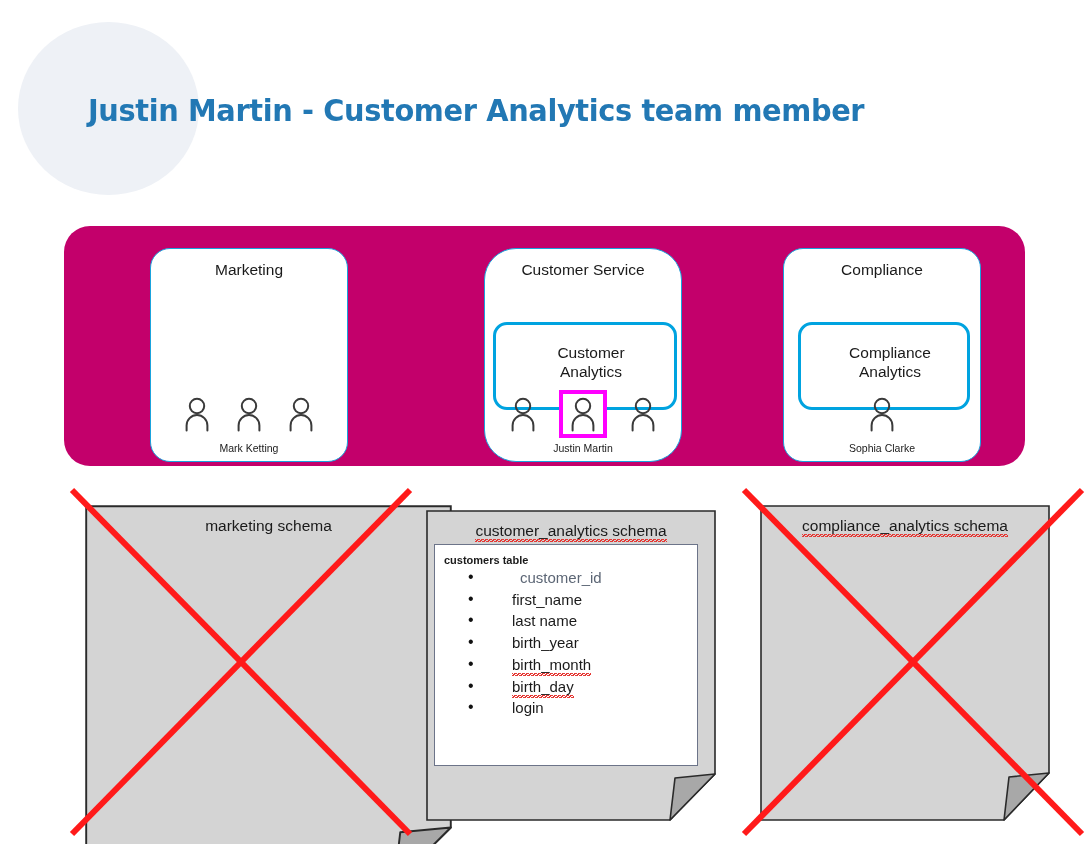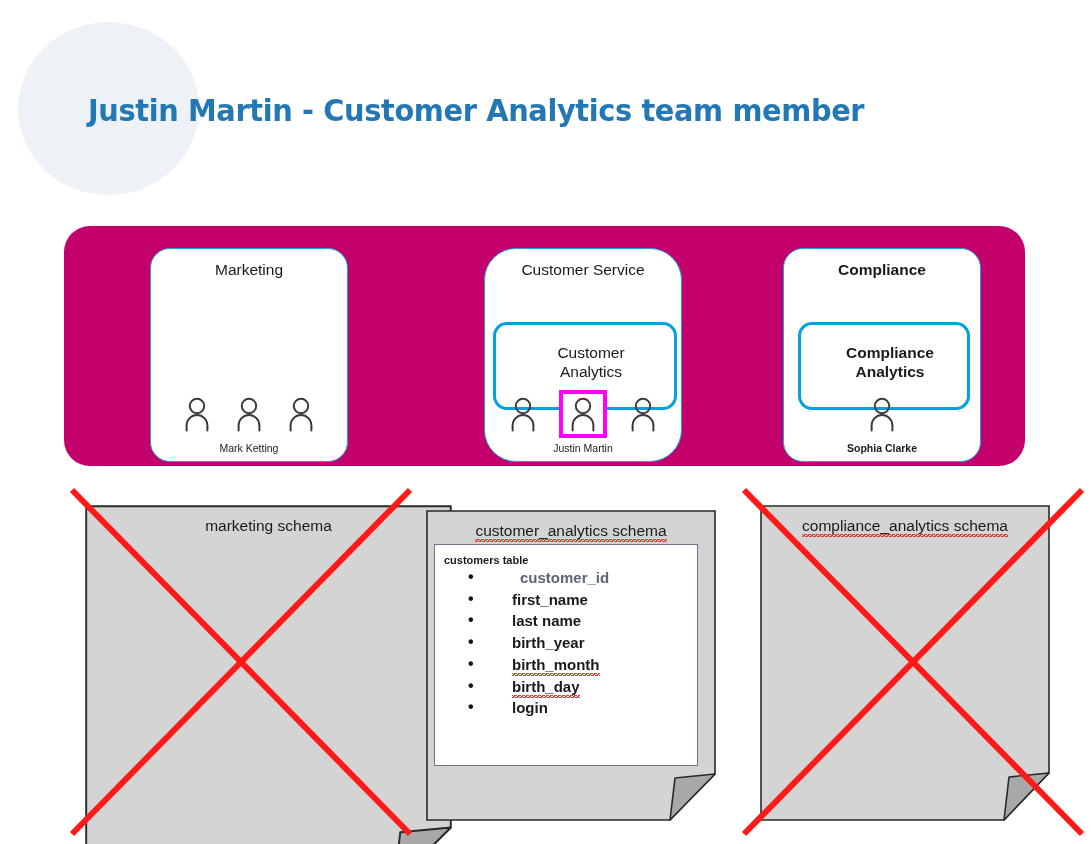--- a/index.html
+++ b/index.html
@@ -56,21 +56,21 @@
     top: 248px;
     width: 198px;
     height: 214px;
     background: #ffffff;
     border: 1.6px solid #1aa3dd;
     border-radius: 20px;
     box-sizing: border-box;
   }
   #dept-card-marketing { left: 150px; }
   #dept-card-customer-service { left: 484px; border-radius: 32px; }
-  #dept-card-compliance { left: 783px; font-weight: bold; }
+  #dept-card-compliance { left: 783px; }
 
   .dept-title {
     position: absolute;
     top: 12px;
     left: 0;
     right: 0;
     text-align: center;
     font-size: 15.5px;
     color: #1a1a1a;
   }
@@ -205,21 +205,20 @@
   #customers-table-title {
     font-size: 11px;
     color: #1a1a1a;
     margin-bottom: 1px;
     font-weight: bold;
   }
   #customers-field-list {
     list-style: none;
     margin: 0;
     padding: 0 0 0 20px;
-    font-weight: bold;
   }
   #customers-field-list li {
     position: relative;
     font-size: 15px;
     line-height: 21.7px;
     color: #1a1a1a;
     padding-left: 48px;
     white-space: nowrap;
   }
   #customers-field-list li::before {

